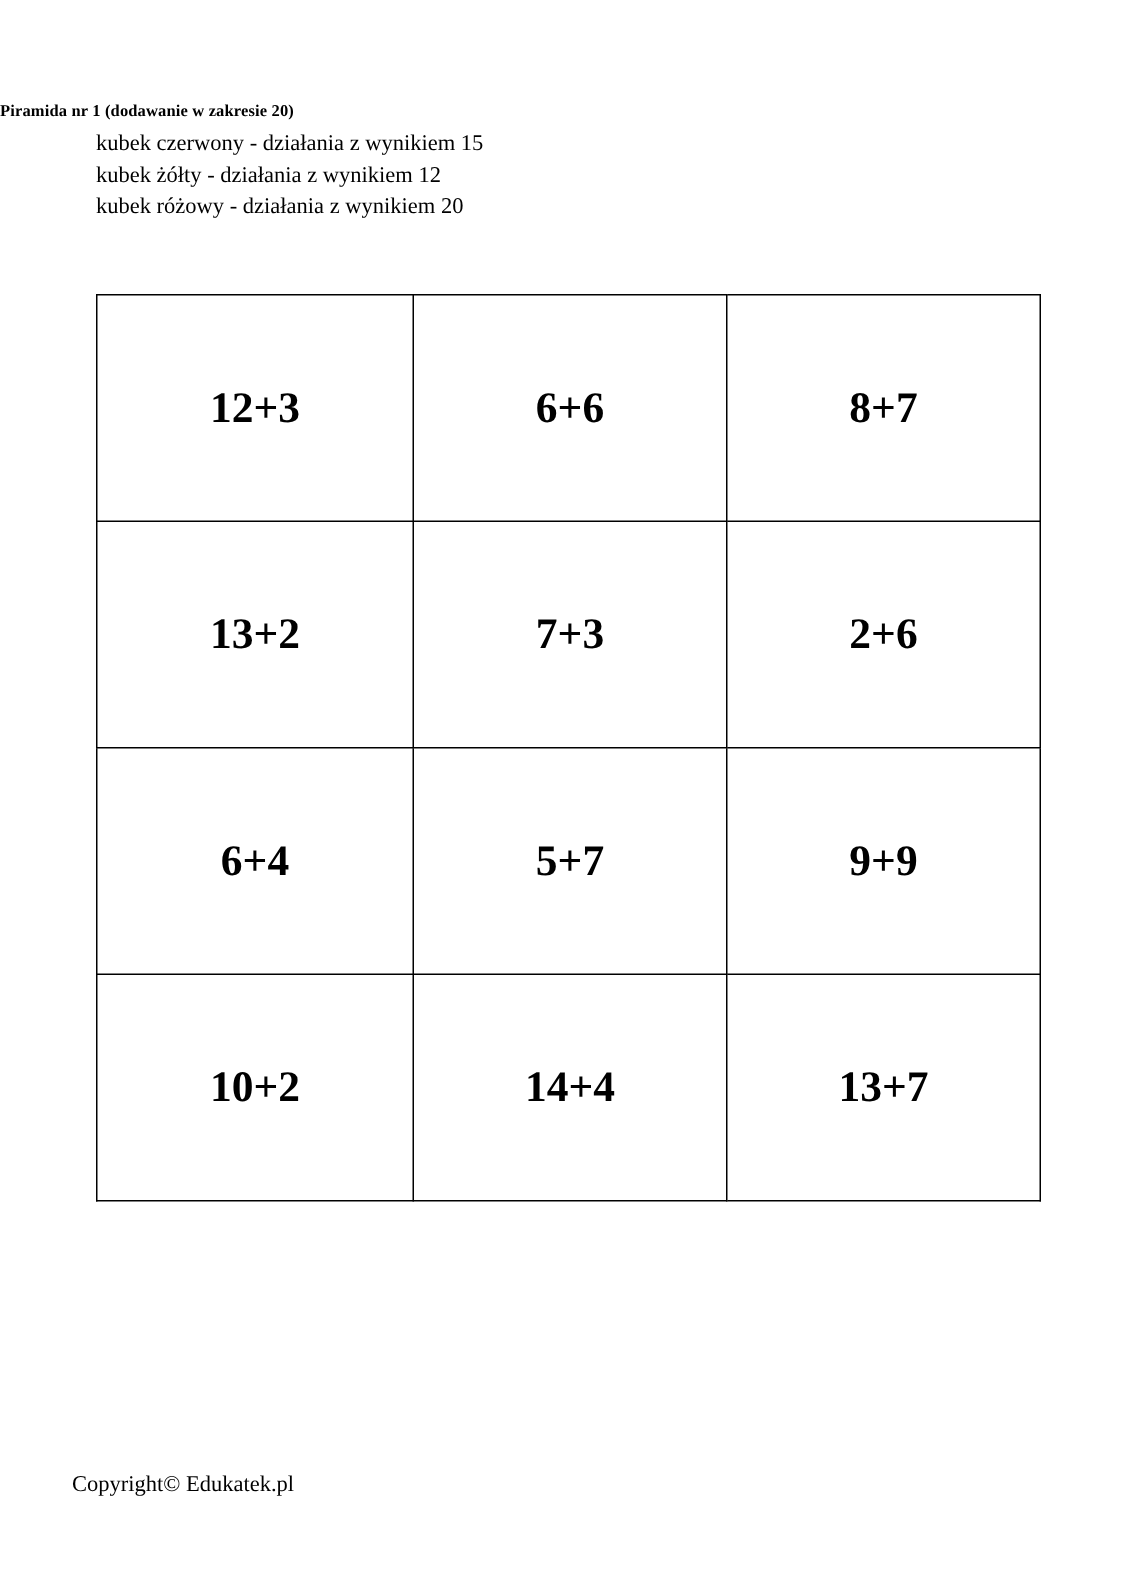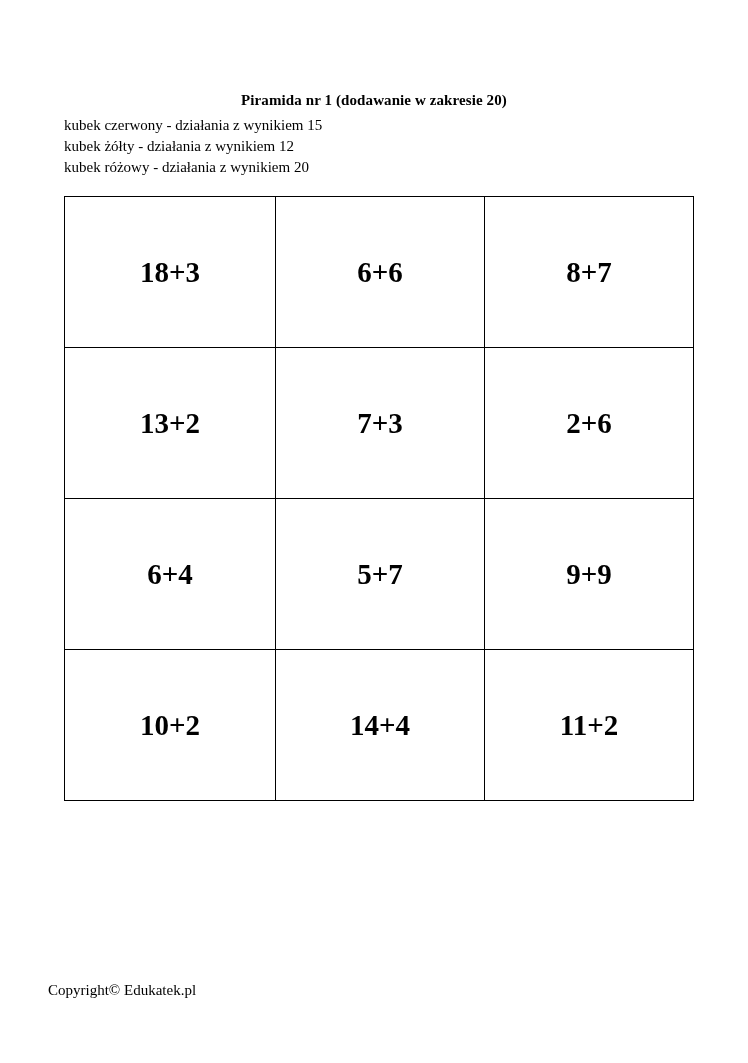--- a/index.html
+++ b/index.html
@@ -15,25 +15,24 @@
     position: relative;
     overflow: hidden;
   }
   .page {
     position: relative;
     width: 748px;
     height: 1063px;
     box-sizing: border-box;
   }
   .doc-title {
-    text-align: center;
     font-weight: bold;
-    font-size: 15px;
+    font-size: 11px;
     margin: 0;
-    padding-top: 92px;
+    padding-top: 68px;
     letter-spacing: 0.1px;
   }
   .legend {
     margin: 0;
     padding: 0;
     list-style: none;
     padding-left: 64px;
     padding-top: 6px;
   }
   .legend li {
@@ -81,38 +80,38 @@
   <ul class="legend">
     <li>kubek czerwony - działania z wynikiem 15</li>
     <li>kubek żółty - działania z wynikiem 12</li>
     <li>kubek różowy - działania z wynikiem 20</li>
   </ul>
 
   <div class="grid-wrap">
     <table class="cards">
       <tbody>
         <tr>
-          <td class="col-1">18+3</td>
+          <td class="col-1">12+3</td>
           <td class="col-2">6+6</td>
           <td class="col-3">8+7</td>
         </tr>
         <tr>
           <td class="col-1">13+2</td>
           <td class="col-2">7+3</td>
           <td class="col-3">2+6</td>
         </tr>
         <tr>
           <td class="col-1">6+4</td>
           <td class="col-2">5+7</td>
           <td class="col-3">9+9</td>
         </tr>
         <tr>
           <td class="col-1">10+2</td>
           <td class="col-2">14+4</td>
-          <td class="col-3">11+2</td>
+          <td class="col-3">13+7</td>
         </tr>
       </tbody>
     </table>
   </div>
 
   <div class="footer">Copyright© Edukatek.pl</div>
 
 </div>
 
 </body></html>

